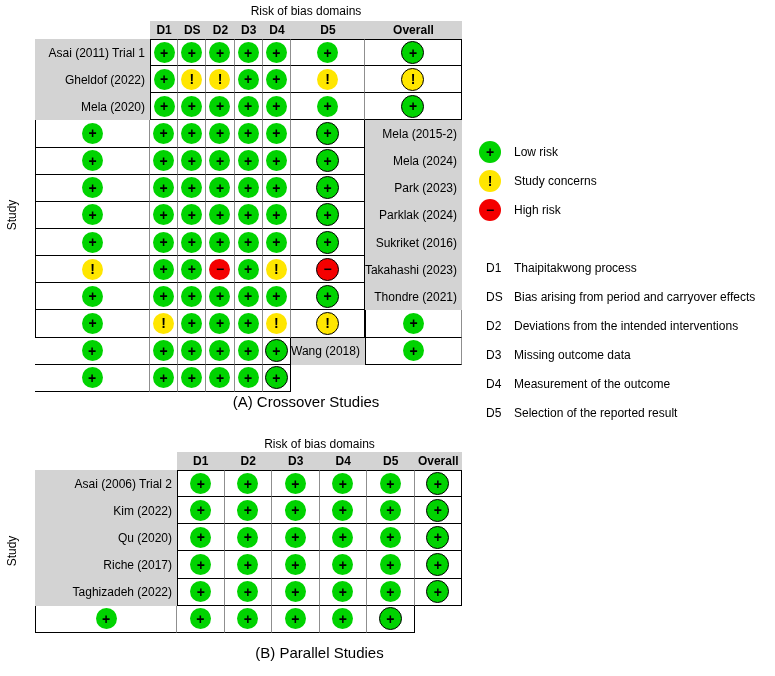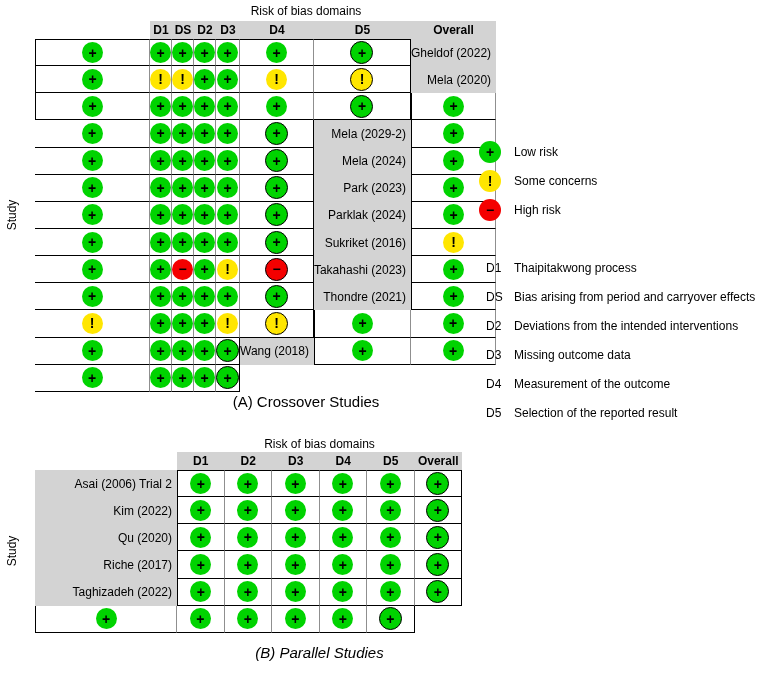--- a/index.html
+++ b/index.html
@@ -40,20 +40,21 @@
   <div class="rob-title" style="left:150px;top:4px;width:312px;">Risk of bias domains</div>
   <div class="rob-grid" id="gridA" style="left: 35px; top: 21px; width: 427px; grid-template-columns: 115px repeat(7, 1fr); grid-template-rows: 18px repeat(13, 27.15px);">
       <div class="corner"></div>
       <div class="colhead">D1</div>
       <div class="colhead">DS</div>
       <div class="colhead">D2</div>
       <div class="colhead">D3</div>
       <div class="colhead">D4</div>
       <div class="colhead">D5</div>
       <div class="colhead">Overall</div>
+      <div class="study">Asai (2011) Trial 1</div>
       <div class="cell c0 r0">
         <span class="circ" style="background: rgb(0, 211, 0);">+</span>
       </div>
       <div class="cell r0">
         <span class="circ" style="background: rgb(0, 211, 0);">+</span>
       </div>
       <div class="cell r0">
         <span class="circ" style="background: rgb(0, 211, 0);">+</span>
       </div>
       <div class="cell r0">
@@ -126,21 +127,21 @@
       </div>
       <div class="cell">
         <span class="circ" style="background: rgb(0, 211, 0);">+</span>
       </div>
       <div class="cell">
         <span class="circ" style="background: rgb(0, 211, 0);">+</span>
       </div>
       <div class="cell clast">
         <span class="circ overall" style="background: rgb(0, 211, 0);">+</span>
       </div>
-      <div class="study">Mela (2029-2)</div>
+      <div class="study">Mela (2015-2)</div>
       <div class="cell c0">
         <span class="circ" style="background: rgb(0, 211, 0);">+</span>
       </div>
       <div class="cell">
         <span class="circ" style="background: rgb(0, 211, 0);">+</span>
       </div>
       <div class="cell">
         <span class="circ" style="background: rgb(0, 211, 0);">+</span>
       </div>
       <div class="cell">
@@ -334,21 +335,21 @@
   <div class="axis-label" style="left:-3px;top:208px;">Study</div>
   <div class="panel-caption" style="left:150px;top:393px;width:312px;">(A) Crossover Studies</div>
 
   <div class="legend" id="legend">
       <div class="lrow">
         <span class="circ" style="background: rgb(0, 211, 0);">+</span>
         <span class="llab">Low risk</span>
       </div>
       <div class="lrow">
         <span class="circ" style="background: rgb(255, 230, 0);">!</span>
-        <span class="llab">Some concerns</span>
+        <span class="llab">Study concerns</span>
       </div>
       <div class="lrow">
         <span class="circ" style="background: rgb(244, 0, 0);">−</span>
         <span class="llab">High risk</span>
       </div>
     </div>
 
   <div class="domains" id="domains">
       <div class="drow">
         <span class="dcode">D1</span>
@@ -493,15 +494,15 @@
         <span class="circ" style="background: rgb(0, 211, 0);">+</span>
       </div>
       <div class="cell">
         <span class="circ" style="background: rgb(0, 211, 0);">+</span>
       </div>
       <div class="cell clast">
         <span class="circ overall" style="background: rgb(0, 211, 0);">+</span>
       </div>
     </div>
   <div class="axis-label" style="left:-3px;top:544px;">Study</div>
-  <div class="panel-caption" style="left:177px;top:644px;width:285px;font-style:italic;">(B) Parallel Studies</div>
+  <div class="panel-caption" style="left:177px;top:644px;width:285px;">(B) Parallel Studies</div>
 
 </div>
 
 </body></html>

